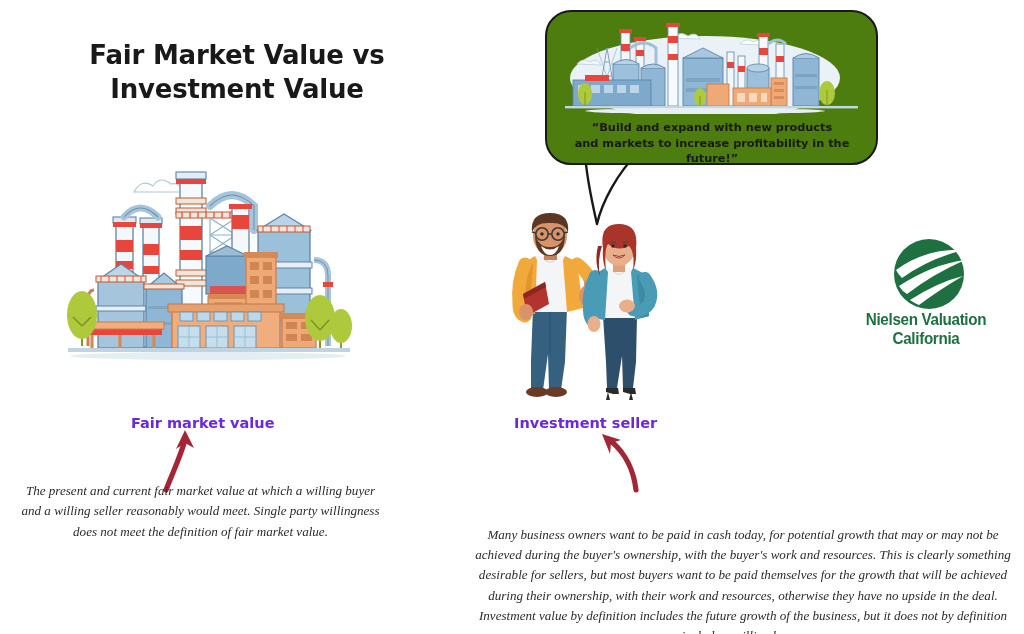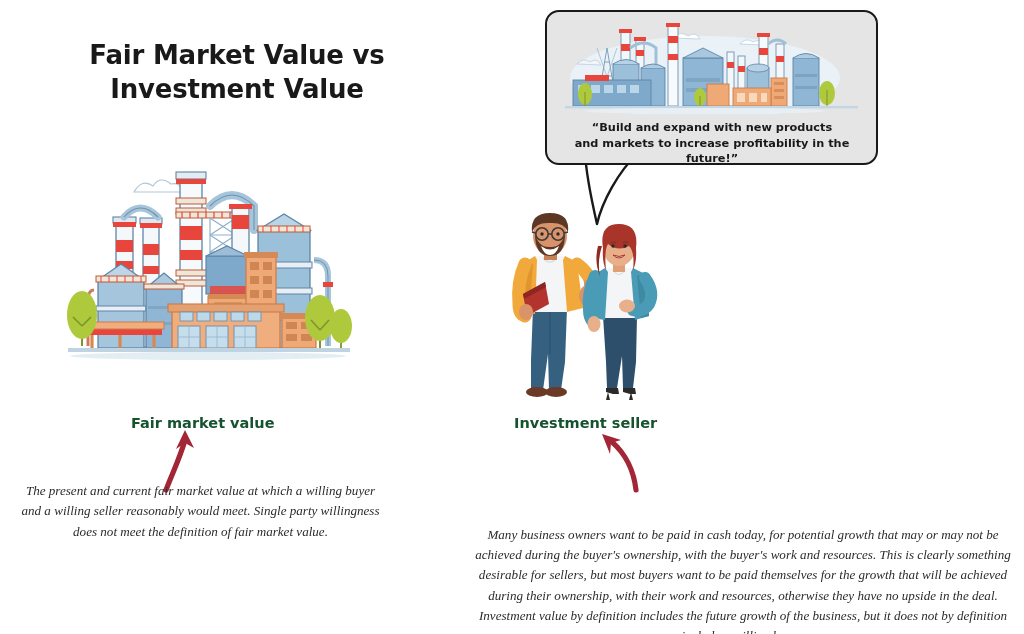--- a/index.html
+++ b/index.html
@@ -21,22 +21,22 @@
     font-size:26px;
     line-height:1.32;
     letter-spacing:-0.2px;
     color:#191919;
   }
 
   
   #speech-bubble{
     position:absolute;left:545px;top:10px;width:333px;height:155px;
     border:2.4px solid #191919;
-    border-radius:14px;
-    background:#e5e5e5;
+    border-radius:26px;
+    background:#4d7c0f;
     box-sizing:border-box;
     z-index:4;
   }
   #bubble-illustration{
     position:absolute;left:8px;top:6px;width:313px;height:96px;
   }
   #bubble-text{
     position:absolute;left:6px;top:108px;width:318px;
     text-align:center;
     font-family:"DejaVu Sans", sans-serif;
@@ -69,21 +69,21 @@
     transform:scaleX(0.94);
     transform-origin:center;
   }
 
   
   .caption{
     position:absolute;
     font-family:"DejaVu Sans", sans-serif;
     font-weight:bold;
     font-size:14.5px;
-    color:#14532d;
+    color:#6d28d9;
     white-space:nowrap;
   }
   #caption-fmv{left:131px;top:415px;}
   #caption-inv{left:514px;top:415px;}
 
   
   #arrow-fmv{position:absolute;left:150px;top:428px;width:90px;height:66px;}
   #arrow-inv{position:absolute;left:592px;top:428px;width:90px;height:66px;}
 
   
@@ -456,20 +456,29 @@
 
     <path d="M98 36 q-4-24 16-24 q20 0 17 24 q1 14 -3 22 q2-18 -4-24 q-11 6 -21-2 q-4 6 -2 26 q-4-8 -3-22 Z" fill="#A8342A"></path>
     <path d="M97 34 q-5 16 -2 30 q-6-14 -2-30 Z" fill="#8E2A21"></path>
 
     <circle cx="108" cy="34" r="1.7" fill="#2A2A2A"></circle>
     <circle cx="120" cy="34" r="1.7" fill="#2A2A2A"></circle>
     <path d="M106 31 q3-2 5 0 M118 31 q3-2 5 0" stroke="#6B3A26" stroke-width="1.2" fill="none"></path>
     <path d="M108 43 q6 6 12 0 q-6 3 -12 0 Z" fill="#FFFFFF" stroke="#A8342A" stroke-width="1"></path>
   </svg>
 
+  <div id="logo">
+    <svg id="logo-mark" viewBox="0 0 82 72">
+      <circle cx="41" cy="36" r="35" fill="#1F7040"></circle>
+      <path d="M8 32 q30-22 68-20 q-34 8 -62 28 q-4-4 -6-8 Z" fill="#FFFFFF"></path>
+      <path d="M11 48 q34-22 66-26 q-32 14 -58 34 q-5-3 -8-8 Z" fill="#FFFFFF"></path>
+      <path d="M22 62 q28-18 53-24 q-24 14 -44 29 q-5-2 -9-5 Z" fill="#FFFFFF"></path>
+    </svg>
+    <div id="logo-text">Nielsen Valuation California</div>
+  </div>
 
   <div class="caption" id="caption-fmv">Fair market value</div>
   <div class="caption" id="caption-inv">Investment seller</div>
 
   <svg id="arrow-fmv" viewBox="0 0 90 66">
     <path d="M16 62 C22 46, 30 30, 35 12" stroke="#A32636" stroke-width="5.2" fill="none" stroke-linecap="round"></path>
     <path d="M35 2 L44 20 L35 15 L26 21 Z" fill="#A32636"></path>
   </svg>
   <svg id="arrow-inv" viewBox="0 0 90 66">
     <path d="M44 62 C42 44, 34 26, 20 14" stroke="#A32636" stroke-width="5.2" fill="none" stroke-linecap="round"></path>

